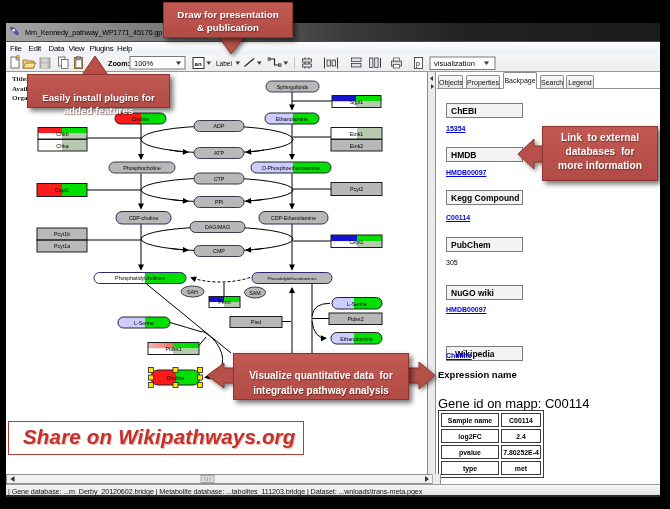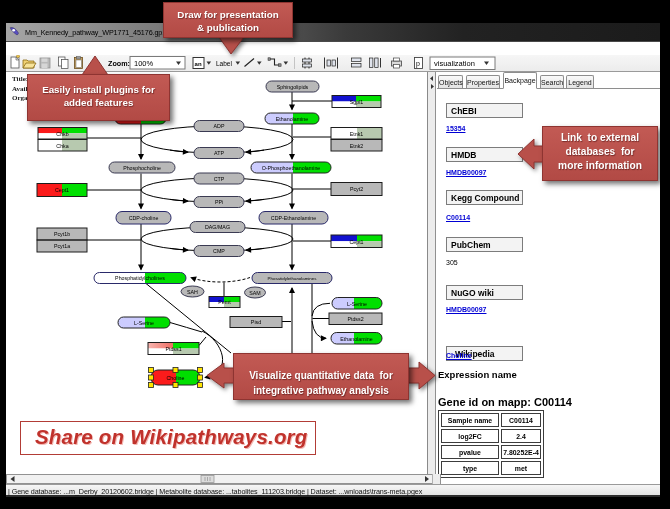--- a/index.html
+++ b/index.html
@@ -37,35 +37,43 @@
   #hscroll { position:absolute; left:0; top:451px; width:426px; height:10px; background:#f1f1f1; border:1px solid #929292; }
   #corner  { position:absolute; left:426px; top:451px; width:9px; height:10px; background:#ececec; border-left:1px solid #b0b0b0; border-right:1px solid #909090; }
   #statusbar { position:absolute; left:0; top:461px; width:654px; height:13px;
     background:linear-gradient(#f6f6f6,#e3e3e3); border-top:1px solid #9a9a9a; border-bottom:2px solid #2c2c2c; }
   #statustext { position:absolute; left:2px; top:1.5px; font-size:7.2px; color:#111; white-space:pre; letter-spacing:-0.1px; }
   
   .callout { position:absolute; background:linear-gradient(#c25a54,#b24a45);
     border:1px solid #8e3431; color:#fff; font-weight:bold; text-align:center;
     box-shadow:3px 3px 5px rgba(0,0,0,0.55); z-index:30; text-shadow:0.7px 0.7px 1px rgba(60,10,10,0.55); }
   
-  #share { position:absolute; left:20px; top:421px; width:296px; height:34px;
+  #share { position:absolute; left:8px; top:421px; width:296px; height:34px;
     background:#fff; border:1px solid #b23c36; z-index:25; }
   #share span { position:absolute; left:14px; top:3px; font-size:20.5px; font-weight:bold; font-style:italic;
     color:#c0322c; text-shadow:1px 1px 0 #f3b9b4; letter-spacing:0.2px; }
 </style>
 </head>
 <body>
 <div id="stage">
   <div id="win">
     <div id="titlebar">
       <svg class="abs" style="left:2.5px;top:3px;" width="11" height="11" viewBox="0 0 13 13">
         <path d="M1.5,2 C4,1 8,3 11,8 C11.5,9.5 10,11 8.5,10 C5,7 2.5,5 1.5,2 z" fill="#5a50c0" stroke="#2a2560" stroke-width="0.6"></path>
         <circle cx="5.5" cy="5" r="1.6" fill="#fff"></circle>
       </svg>
       <div id="titletext">Mm_Kennedy_pathway_WP1771_45176.gp...</div>
+    </div>
+    <div id="menubar">
+      <span class="menuitem" style="left:4px;">File</span>
+      <span class="menuitem" style="left:22.5px;">Edit</span>
+      <span class="menuitem" style="left:42.5px;">Data</span>
+      <span class="menuitem" style="left:62.5px;">View</span>
+      <span class="menuitem" style="left:83.5px;">Plugins</span>
+      <span class="menuitem" style="left:111px;">Help</span>
     </div>
     <div id="toolbar">
       <svg width="654" height="17" viewBox="0 0 654 17">
 
         <rect x="5" y="2" width="8" height="11" fill="#fff" stroke="#555" stroke-width="0.8"></rect>
         <path d="M10 2 l3 3 l-3 0 z" fill="#ddd" stroke="#555" stroke-width="0.6"></path>
         <path d="M10 1 l2 2 l2 -2 l-2 -1 z" fill="#e8c552" stroke="#a67d1b" stroke-width="0.5"></path>
 
         <path d="M17 5 h4 l1 1 h6 v7 h-11 z" fill="#f0d173" stroke="#8a6914" stroke-width="0.8"></path>
         <path d="M17 13 l3 -5 h10 l-3 5 z" fill="#f7e39a" stroke="#8a6914" stroke-width="0.8"></path>
@@ -151,21 +159,21 @@
         <div class="blink" style="top:96.5px;">HMDB00097</div>
         <div class="hdrbox" style="top:118px;">Kegg Compound</div>
         <div class="blink" style="top:142px;">C00114</div>
         <div class="hdrbox" style="top:164.5px;">PubChem</div>
         <div style="position:absolute;left:9px;top:187px;font-size:7px;color:#000;">305</div>
         <div class="hdrbox" style="top:212.5px;">NuGO wiki</div>
         <div class="blink" style="top:234px;">HMDB00097</div>
         <div class="hdrbox" style="top:274px;padding-left:8px;">Wikipedia</div>
         <div class="blink" style="top:280px;">Choline</div>
         <div style="position:absolute;left:1px;top:297px;font-size:9.5px;font-weight:bold;color:#000;">Expression name</div>
-        <div style="position:absolute;left:1px;top:324px;font-size:11px;font-weight:bold;color:#000;">Gene id on mapp: C00114</div>
+        <div style="position:absolute;left:1px;top:324px;font-size:13px;font-weight:normal;color:#000;">Gene id on mapp: C00114</div>
         <table id="etable" style="position:absolute;left:1px;top:338px;border-collapse:separate;border-spacing:2px;background:#fff;border:1px solid #3c3c3c;">
           <tbody>
               <tr>
                 <td style="width:58px;">Sample name</td>
                 <td style="width:40px;">C00114</td>
               </tr>
           <tr>
                 <td>log2FC</td>
                 <td>2.4</td>
               </tr>
@@ -378,21 +386,21 @@
       <text x="256" y="324">Pisd</text>
       <text x="355.5" y="320.5">Ptdss2</text>
       <text x="173.5" y="350.5">Ptdss1</text>
     </g>
   </svg>
   <div id="callouts">
     <div class="callout" style="left:163px;top:2px;width:130px;height:36px;font-size:9.8px;line-height:13.5px;padding-top:4.5px;">Draw for presentation<br>&amp; publication</div>
     <svg class="abs" style="left:210px;top:37px;z-index:29;filter:drop-shadow(2px 2px 2px rgba(0,0,0,0.5));" width="45" height="20" viewBox="0 0 45 20">
       <polygon points="9,0 34,0 21,17" fill="#b8504a" stroke="#8e3431" stroke-width="1"></polygon>
     </svg>
-    <div class="callout" style="left:27px;top:74px;width:143px;height:47px;font-size:9.8px;line-height:13px;padding-top:8px;">Easily install plugins for<br>added features</div>
+    <div class="callout" style="left:27px;top:74px;width:143px;height:34px;font-size:9.8px;line-height:13px;padding-top:16px;">Easily install plugins for<br>added features</div>
     <svg class="abs" style="left:76px;top:54px;z-index:29;" width="45" height="22" viewBox="0 0 45 22">
       <polygon points="6,21 32,21 19,2" fill="#b8504a" stroke="#8e3431" stroke-width="1"></polygon>
     </svg>
     <div class="callout" style="left:542px;top:126px;width:116px;height:55px;font-size:10.2px;line-height:14.4px;padding-top:3.5px;">Link&nbsp; to external<br>databases&nbsp; for<br>more information</div>
     <svg class="abs" style="left:514px;top:135px;z-index:29;filter:drop-shadow(2px 2px 2px rgba(0,0,0,0.5));" width="30" height="40" viewBox="0 0 30 40">
       <polygon points="29,11 20,11 20,4 4,19 20,34 20,27 29,27" fill="#b8504a" stroke="#8e3431" stroke-width="1"></polygon>
     </svg>
     <div class="callout" style="left:233px;top:353px;width:176px;height:47px;font-size:10px;line-height:15px;padding-top:14px;">Visualize quantitative data&nbsp; for<br>integrative pathway analysis</div>
     <svg class="abs" style="left:204px;top:358px;z-index:29;filter:drop-shadow(2px 2px 2px rgba(0,0,0,0.5));" width="32" height="36" viewBox="0 0 32 36">
       <polygon points="31,10 20,10 20,5 3,17.5 20,30 20,25 31,25" fill="#b8504a" stroke="#8e3431" stroke-width="1"></polygon>

